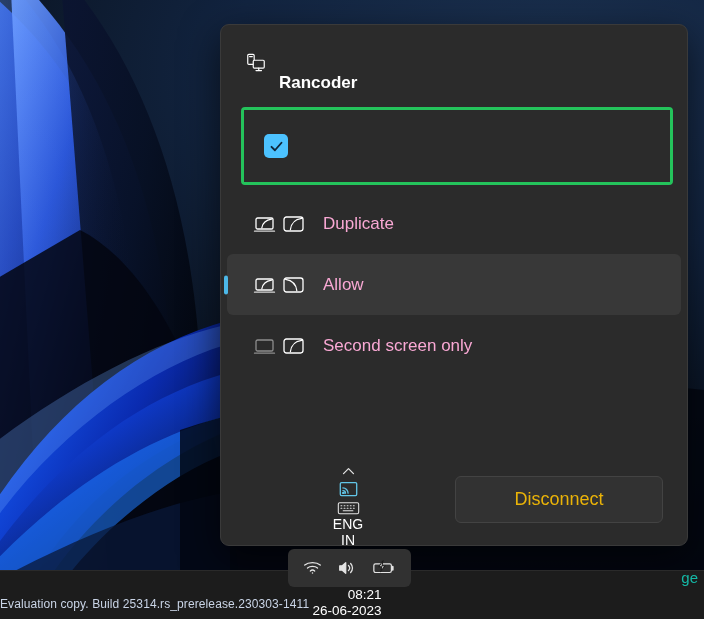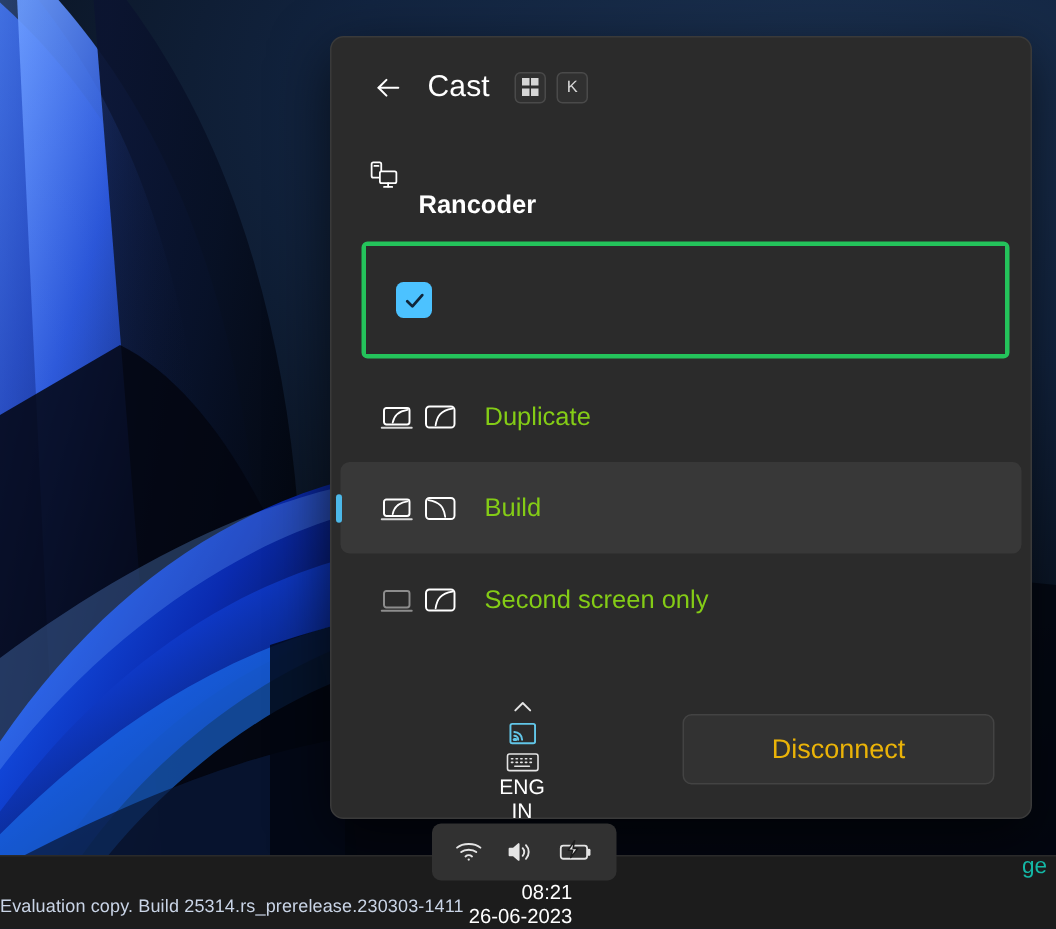--- a/index.html
+++ b/index.html
@@ -146,21 +146,21 @@
     position: absolute;
     left: -3px; top: 50%;
     transform: translateY(-50%);
     width: 4px; height: 19px;
     border-radius: 2px;
     background: #4cb8e8;
   }
   .option-icons { display: flex; align-items: center; gap: 2px; width: 56px; }
   .option-label {
     font-size: 17px;
-    color: #84cc16;
+    color: #f9a8d4;
   }
 
   
   .panel-footer {
     position: absolute;
     left: 0; right: 0; bottom: 0;
     padding: 0 24px 22px 24px;
     display: flex;
     justify-content: flex-end;
   }
@@ -311,40 +311,20 @@
 
     <path d="M 180 430 C 330 380, 520 370, 704 390 L 704 570 L 180 570 Z" fill="#030610" opacity="0.8"></path>
   </svg>
 </div>
 
 <div id="watermark">Evaluation copy. Build 25314.rs_prerelease.230303-1411</div>
 <div id="watermark-line2">ge</div>
 
 <div id="cast-panel">
 
-  <div class="panel-header">
-    <div class="back-btn">
-      <svg width="21" height="21" viewBox="0 0 24 24" fill="none" stroke="#ffffff" stroke-width="1.6" stroke-linecap="round" stroke-linejoin="round">
-        <line x1="20" y1="12" x2="5" y2="12"></line>
-        <polyline points="11,6 5,12 11,18"></polyline>
-      </svg>
-    </div>
-    <div class="panel-title">Cast</div>
-    <div class="key-badges">
-      <div class="key-badge">
-        <span class="win-grid">
-            <i></i>
-            <i></i>
-            <i></i>
-            <i></i>
-          </span>
-      </div>
-      <div class="key-badge">K</div>
-    </div>
-  </div>
 
   <div class="device-row">
     <span>
       <svg width="22" height="22" viewBox="0 0 24 24" fill="none" stroke="#ffffff" stroke-width="1.3" stroke-linecap="round" stroke-linejoin="round">
         <rect x="3" y="2.5" width="7" height="11" rx="1.2"></rect>
         <line x1="5" y1="5" x2="8" y2="5"></line>
         <rect x="9" y="9" width="12" height="8.5" rx="1.2" fill="#2b2b2b"></rect>
         <line x1="15" y1="17.5" x2="15" y2="20"></line>
         <line x1="12" y1="20.3" x2="18" y2="20.3"></line>
       </svg>
@@ -384,21 +364,21 @@
         <svg width="26" height="24" viewBox="0 0 26 24" fill="none" stroke="#ffffff" stroke-width="1.3" stroke-linecap="round" stroke-linejoin="round">
           <rect x="3" y="6" width="17" height="11" rx="1.6"></rect>
           <path d="M 18.6 7.2 C 12 8.2 9.6 11.3 8.8 15.8" stroke-width="1.2"></path>
           <line x1="1.5" y1="19.2" x2="21.5" y2="19.2" stroke="#d8d8d8"></line>
         </svg>
         <svg width="26" height="24" viewBox="0 0 26 24" fill="none" stroke="#ffffff" stroke-width="1.3" stroke-linecap="round" stroke-linejoin="round">
           <rect x="3" y="5" width="19" height="14" rx="2.4"></rect>
           <path d="M 4.6 6.4 C 12 7.6 15 11 15.8 17.6" stroke-width="1.2"></path>
         </svg>
       </span>
-      <span class="option-label">Build</span>
+      <span class="option-label">Allow</span>
     </div>
 
     <div class="option-row">
       <span class="option-icons">
         <svg width="26" height="24" viewBox="0 0 26 24" fill="none" stroke="#8d8d8d" stroke-width="1.3" stroke-linecap="round" stroke-linejoin="round">
           <rect x="3" y="6" width="17" height="11" rx="1.6"></rect>
           <line x1="1.5" y1="19.2" x2="21.5" y2="19.2" stroke="#8d8d8d"></line>
         </svg>
         <svg width="26" height="24" viewBox="0 0 26 24" fill="none" stroke="#ffffff" stroke-width="1.3" stroke-linecap="round" stroke-linejoin="round">
           <rect x="3" y="5" width="19" height="14" rx="2.4"></rect>

